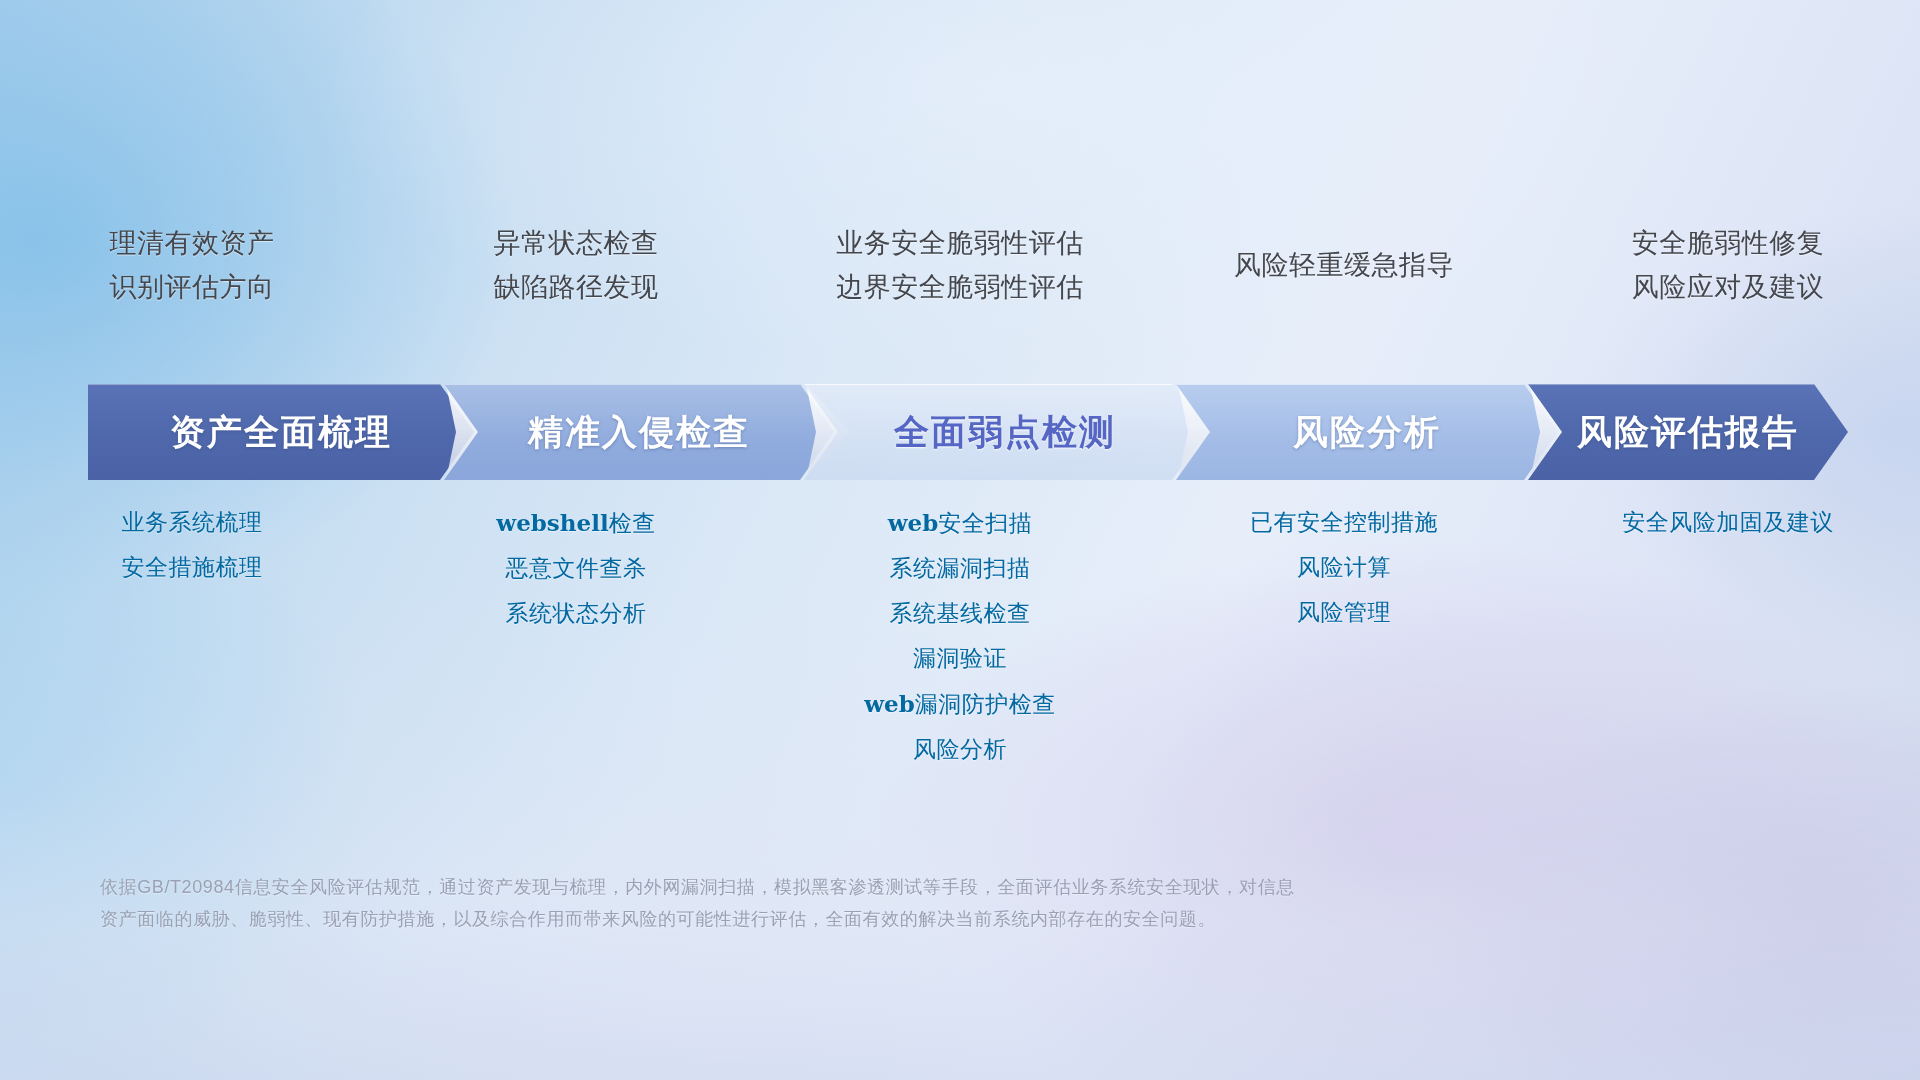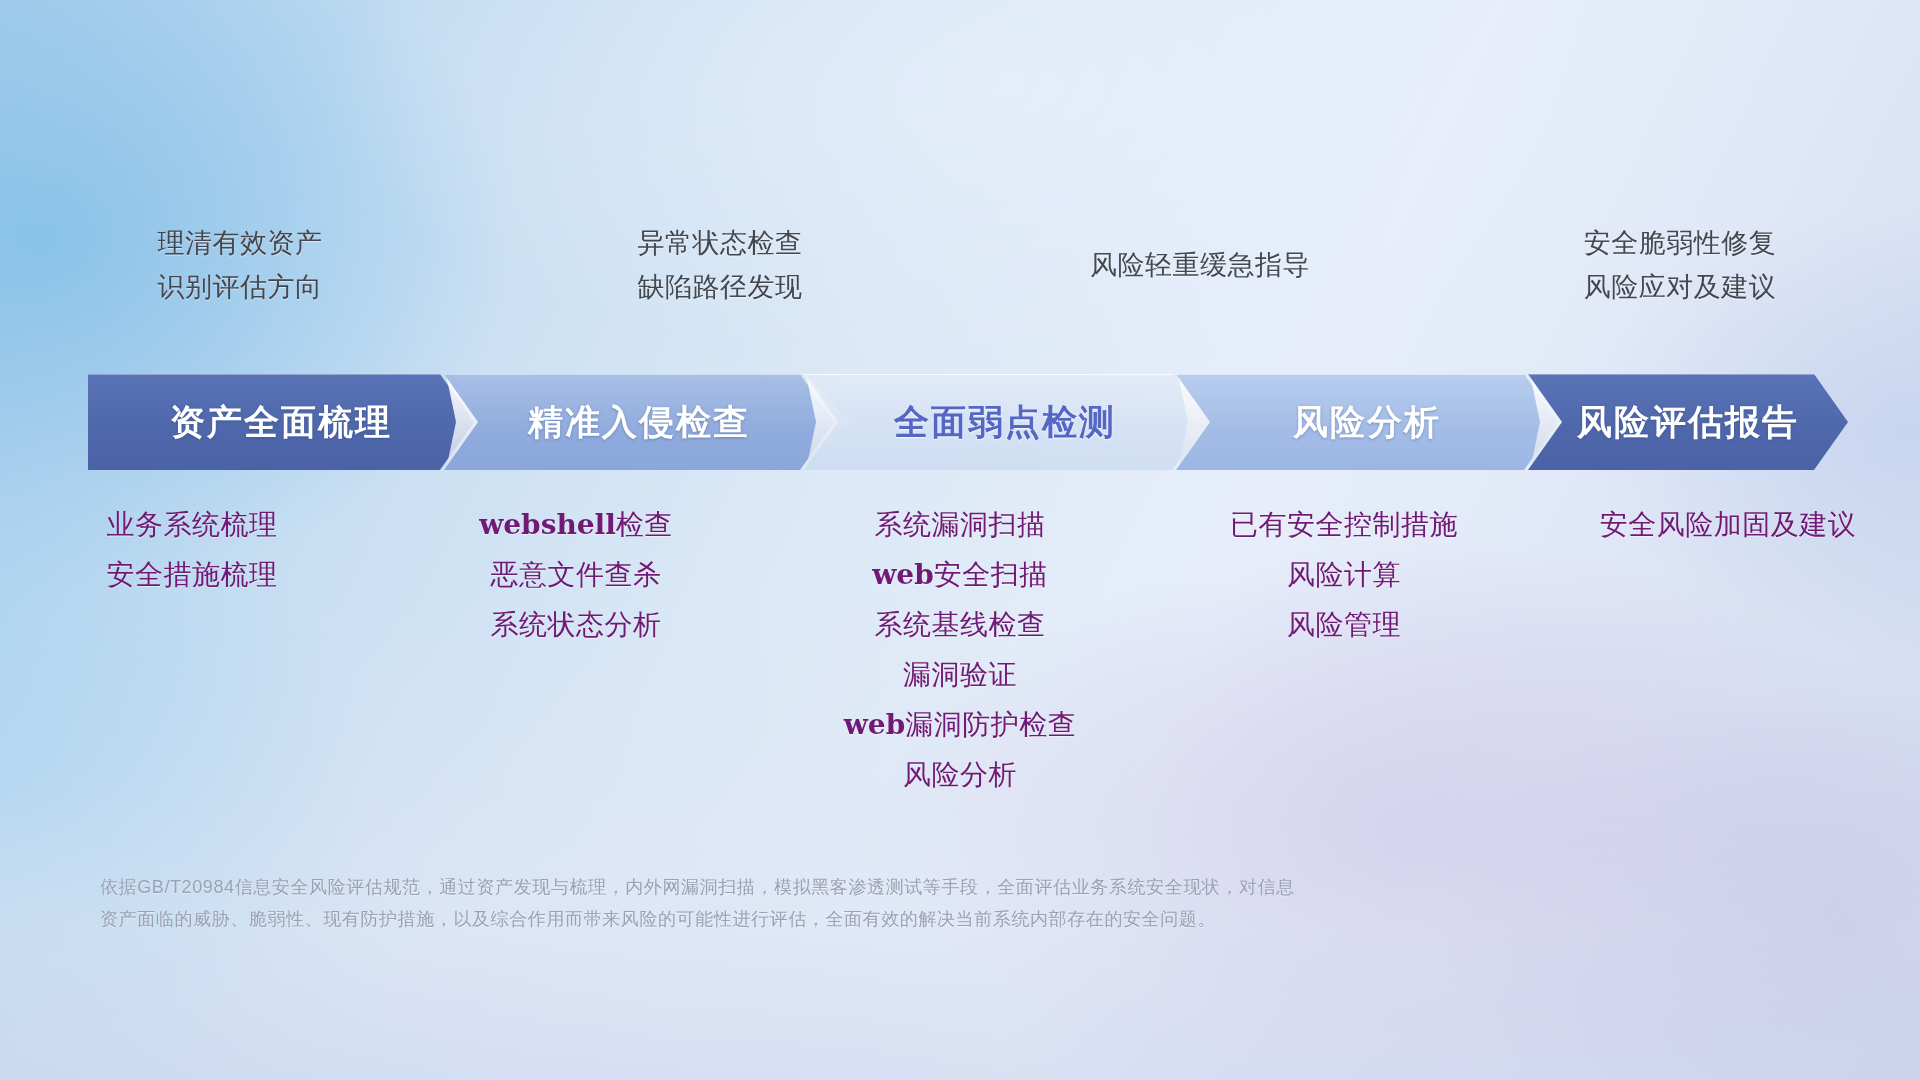--- a/index.html
+++ b/index.html
@@ -31,21 +31,21 @@
 
   
   #topnotes{top:222px;}
   .note{
     font-size:27px;color:#44474d;line-height:1.62;
     letter-spacing:.5px;font-weight:400;
     text-shadow:0 1px 1px rgba(255,255,255,.55);
   }
 
   
-  #band{position:absolute;left:88px;top:374px;width:1760px;height:96px;text-decoration:underline;}
+  #band{position:absolute;left:88px;top:384px;width:1760px;height:96px;text-decoration:underline;}
   .arrowrow{position:relative;width:100%;height:100%;}
   .arw{
     position:absolute;top:0;height:96px;
     display:flex;align-items:center;justify-content:center;
     clip-path:polygon(0 0, calc(100% - 34px) 0, 100% 50%, calc(100% - 34px) 100%, 0 100%);
   }
   .arw.notch{
     clip-path:polygon(0 0, calc(100% - 34px) 0, 100% 50%, calc(100% - 34px) 100%, 0 100%, 34px 50%);
   }
   .arw .lbl{
@@ -58,21 +58,21 @@
   .sep{
     position:absolute;top:0;height:96px;width:44px;
     background:linear-gradient(180deg,rgba(255,255,255,.95),rgba(226,232,244,.75));
     clip-path:polygon(0 0, 100% 50%, 0 100%, 10px 50%);
     filter:drop-shadow(0 0 2px rgba(120,140,180,.35));
   }
 
   
   #botlists{top:500px;}
   .litem{
-    font-size:28px;color:#701a75;line-height:1.0;
+    font-size:23px;color:#0369a1;line-height:1.0;
     padding:11px 16px;letter-spacing:.5px;
     text-shadow:0 1px 1px rgba(255,255,255,.5);
   }
   .litem .en{font-family:"DejaVu Serif","Liberation Serif",serif;font-weight:bold;letter-spacing:0;}
 
   
   #footer{
     position:absolute;left:100px;top:872px;width:1530px;
     font-size:18px;line-height:1.75;color:#9aa1b4;
     letter-spacing:.6px;text-align:left;
@@ -97,20 +97,24 @@
 <div id="stage">
 
   <div class="cols" id="topnotes">
     <div class="col">
       <div class="note">理清有效资产</div>
       <div class="note">识别评估方向</div>
     </div>
     <div class="col">
       <div class="note">异常状态检查</div>
       <div class="note">缺陷路径发现</div>
+    </div>
+    <div class="col">
+      <div class="note">业务安全脆弱性评估</div>
+      <div class="note">边界安全脆弱性评估</div>
     </div>
     <div class="col" style="padding-top:22px;text-align:center;">
       <div class="note">风险轻重缓急指导</div>
     </div>
     <div class="col">
       <div class="note">安全脆弱性修复</div>
       <div class="note">风险应对及建议</div>
     </div>
   </div>
 
@@ -151,22 +155,22 @@
       <div class="litem">安全措施梳理</div>
     </div>
 
     <div class="col">
       <div class="litem"><span class="en">webshell</span><span>检查</span></div>
       <div class="litem">恶意文件查杀</div>
       <div class="litem">系统状态分析</div>
     </div>
 
     <div class="col">
+      <div class="litem"><span class="en">web</span><span>安全扫描</span></div>
       <div class="litem">系统漏洞扫描</div>
-      <div class="litem"><span class="en">web</span><span>安全扫描</span></div>
       <div class="litem">系统基线检查</div>
       <div class="litem">漏洞验证</div>
       <div class="litem"><span class="en">web</span><span>漏洞防护检查</span></div>
       <div class="litem">风险分析</div>
     </div>
 
     <div class="col">
       <div class="litem">已有安全控制措施</div>
       <div class="litem">风险计算</div>
       <div class="litem">风险管理</div>

